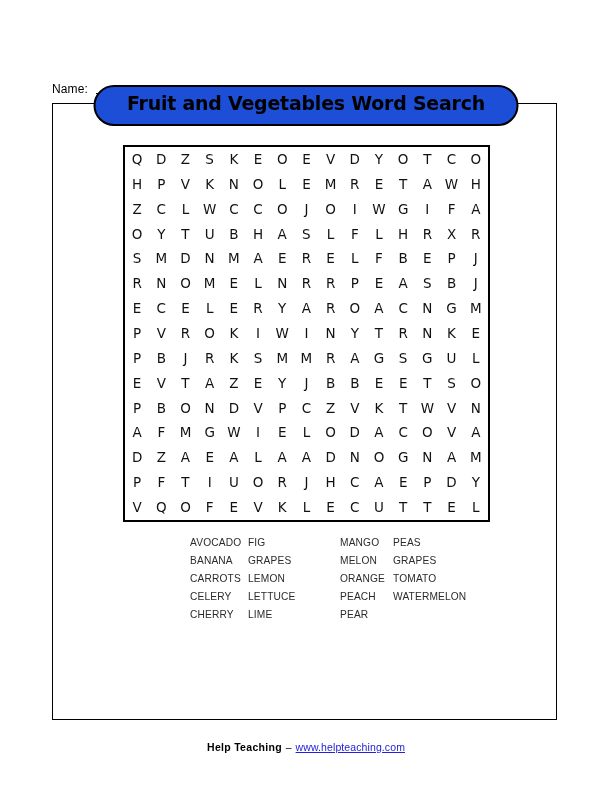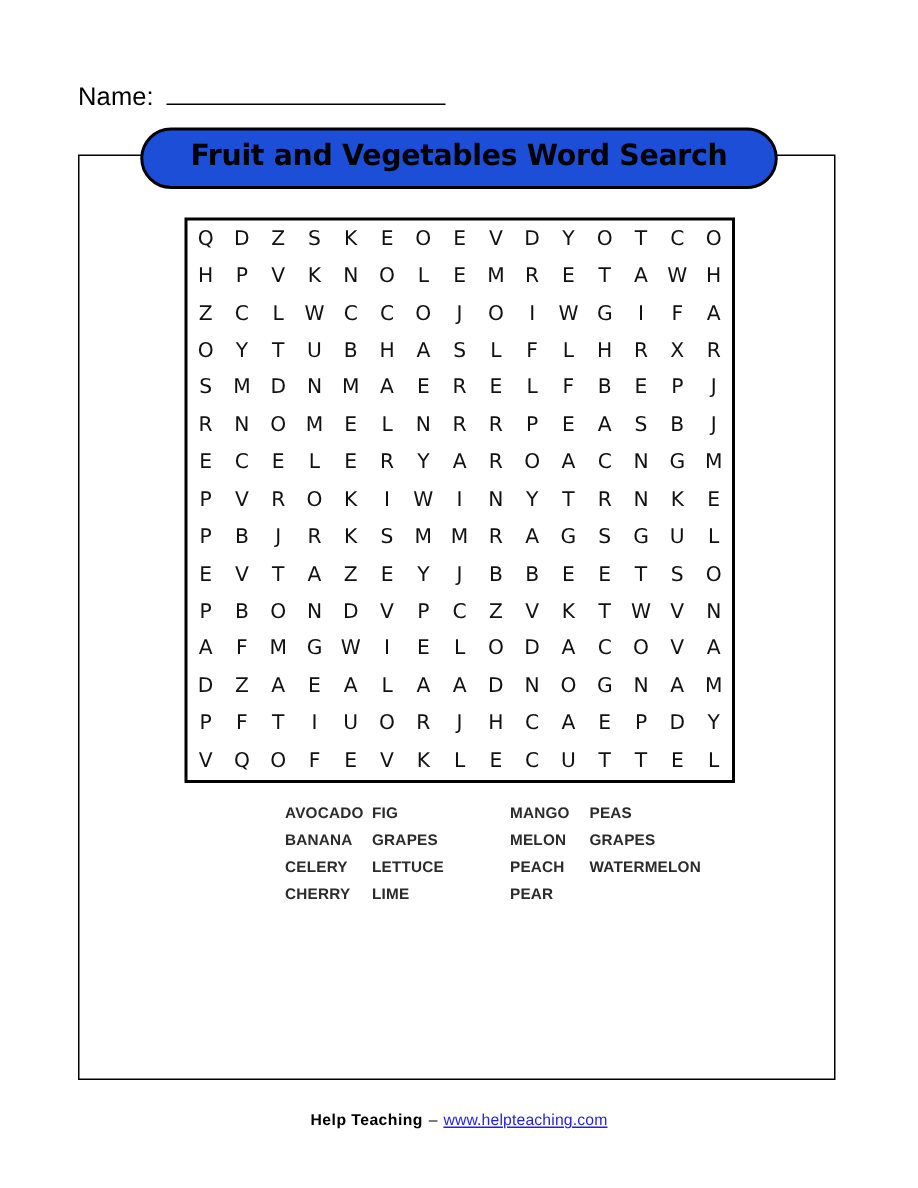--- a/index.html
+++ b/index.html
@@ -19,24 +19,25 @@
   
   #name-row {
     position: absolute;
     left: 52px;
     top: 58px;
     display: flex;
     align-items: flex-end;
     gap: 8px;
   }
   #name-label {
-    font-size: 17px;
+    font-size: 12px;
     line-height: 14px;
     letter-spacing: 0.1px;
     white-space: nowrap;
+    margin-top: 24px;
   }
   #name-rule {
     width: 186px;
     height: 0;
     border-bottom: 1.6px solid #000;
     margin-bottom: 2px;
   }
 
   
   #page-frame {
@@ -100,21 +101,20 @@
     color: #111;
   }
 
   
   #word-list {
     position: absolute;
     left: 190px;
     top: 534px;
     width: 330px;
     z-index: 2;
-    font-weight: bold;
   }
   .word-row {
     display: flex;
     height: 18px;
     align-items: center;
   }
   .word-cell {
     font-size: 10.2px;
     line-height: 12px;
     letter-spacing: 0.15px;
@@ -435,20 +435,26 @@
       <span class="word-cell wc2">MANGO</span>
       <span class="word-cell wc3">PEAS</span>
     </div>
     <div class="word-row">
       <span class="word-cell wc0">BANANA</span>
       <span class="word-cell wc1">GRAPES</span>
       <span class="word-cell wc2">MELON</span>
       <span class="word-cell wc3">GRAPES</span>
     </div>
     <div class="word-row">
+      <span class="word-cell wc0">CARROTS</span>
+      <span class="word-cell wc1">LEMON</span>
+      <span class="word-cell wc2">ORANGE</span>
+      <span class="word-cell wc3">TOMATO</span>
+    </div>
+    <div class="word-row">
       <span class="word-cell wc0">CELERY</span>
       <span class="word-cell wc1">LETTUCE</span>
       <span class="word-cell wc2">PEACH</span>
       <span class="word-cell wc3">WATERMELON</span>
     </div>
     <div class="word-row">
       <span class="word-cell wc0">CHERRY</span>
       <span class="word-cell wc1">LIME</span>
       <span class="word-cell wc2">PEAR</span>
       <span class="word-cell wc3"></span>

